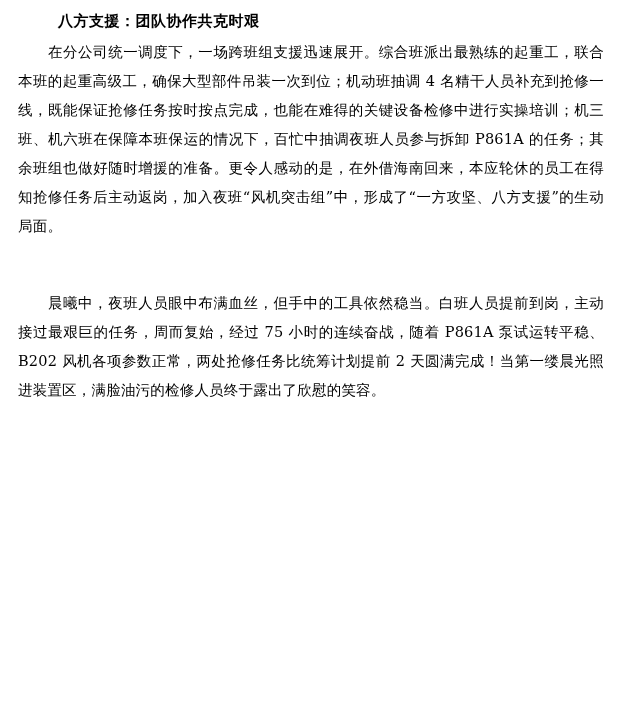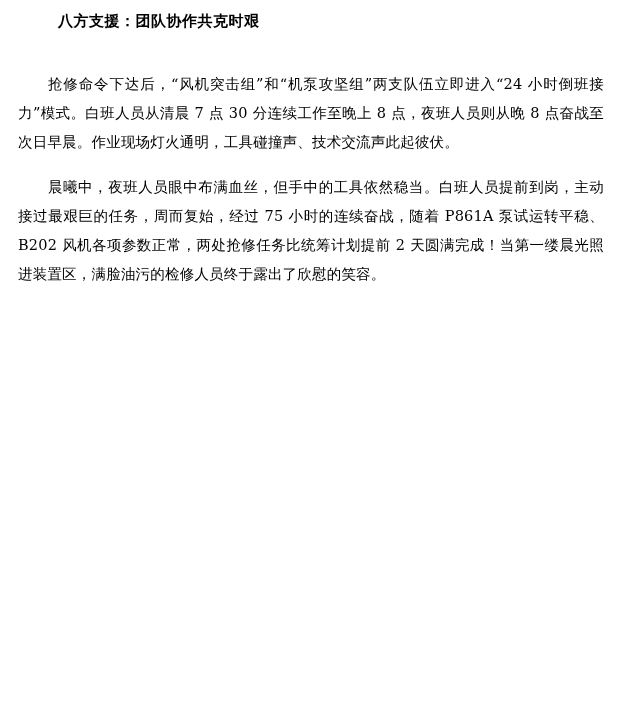--- a/index.html
+++ b/index.html
@@ -50,27 +50,27 @@
 </style>
 </head>
 <body>
 
 <div class="page">
 
   <h2 class="section-heading">八方支援：团队协作共克时艰</h2>
 
   <div class="spacer-after-heading"></div>
 
+  <p class="para">在分公司统一调度下，一场跨班组支援迅速展开。综合班派出最熟练的起重工，联合本班的起重高级工，确保大型部件吊装一次到位；机动班抽调 4 名精干人员补充到抢修一线，既能保证抢修任务按时按点完成，也能在难得的关键设备检修中进行实操培训；机三班、机六班在保障本班保运的情况下，百忙中抽调夜班人员参与拆卸 P861A 的任务；其余班组也做好随时增援的准备。更令人感动的是，在外借海南回来，本应轮休的员工在得知抢修任务后主动返岗，加入夜班“风机突击组”中，形成了“一方攻坚、八方支援”的生动局面。</p>
 
   <div class="gap-large"></div>
 
 
   <div class="spacer-after-heading"></div>
 
-  <p class="para">抢修命令下达后，“风机突击组”和“机泵攻坚组”两支队伍立即进入“24 小时倒班接力”模式。白班人员从清晨 7 点 30 分连续工作至晚上 8 点，夜班人员则从晚 8 点奋战至次日早晨。作业现场灯火通明，工具碰撞声、技术交流声此起彼伏。</p>
 
   <div class="gap-small"></div>
 
 
   <div class="gap-small"></div>
 
   <p class="para">晨曦中，夜班人员眼中布满血丝，但手中的工具依然稳当。白班人员提前到岗，主动接过最艰巨的任务，周而复始，经过 75 小时的连续奋战，随着 P861A 泵试运转平稳、B202 风机各项参数正常，两处抢修任务比统筹计划提前 2 天圆满完成！当第一缕晨光照进装置区，满脸油污的检修人员终于露出了欣慰的笑容。</p>
 
 </div>
 

